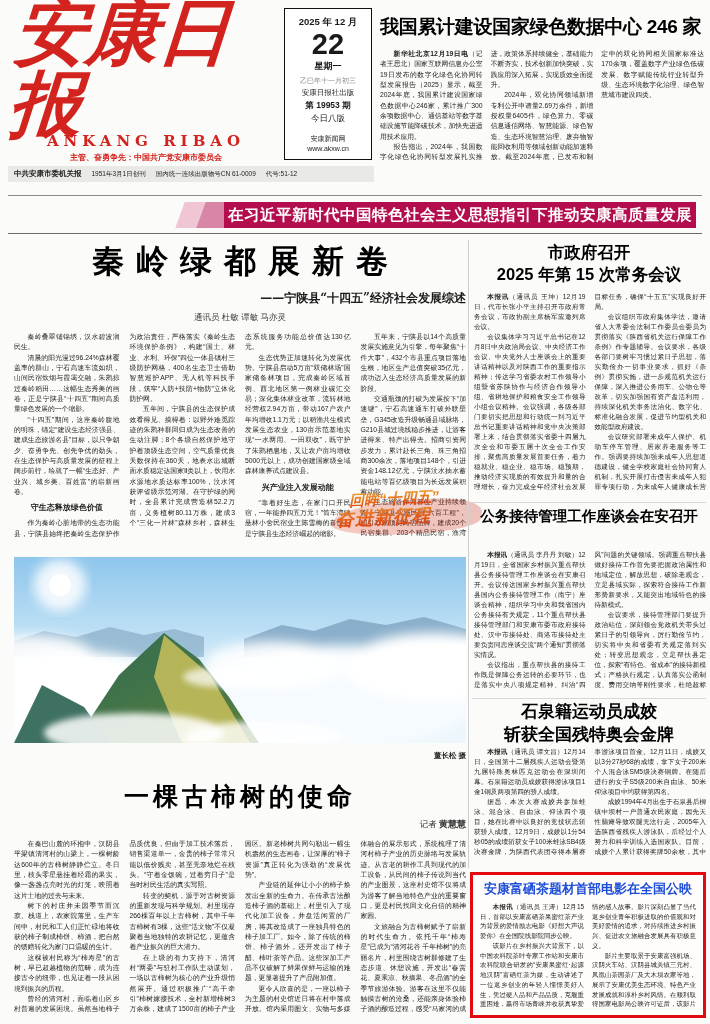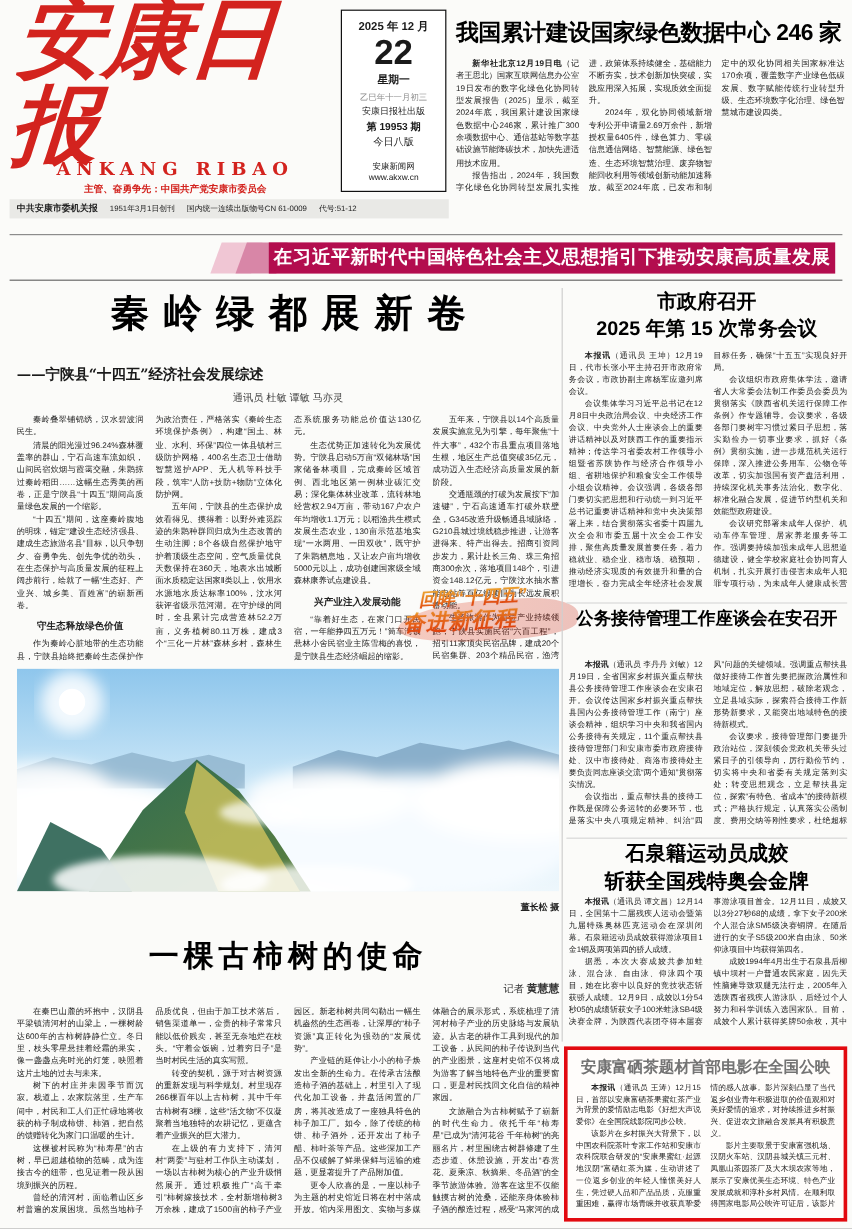--- a/index.html
+++ b/index.html
@@ -43,21 +43,21 @@
   .deco2{left:201px;background:#d886a7;}
   
   .body-cols{text-align:justify;overflow:hidden;column-fill:auto;}
   .body-cols p{margin:0;text-indent:2em;font-size:6.8px;line-height:1.52;color:#222;}
   .body-cols p.t-h{text-indent:0;text-align:center;font-weight:bold;font-size:8px;margin:5px 0 4px;}
   .body-cols b{font-weight:bold;}
   
   .lead{position:absolute;left:14px;top:240px;width:452px;}
   .lead-head{font-family:"DejaVu Serif",serif;font-size:32px;font-weight:bold;text-align:center;
       letter-spacing:12px;text-indent:12px;color:#000;}
-  .lead-sub{font-family:"DejaVu Serif",serif;font-size:12px;font-weight:bold;text-align:left;margin-top:20px;}
+  .lead-sub{font-family:"DejaVu Serif",serif;font-size:12px;font-weight:bold;text-align:right;margin-top:6px;}
   .lead-by{font-size:8.5px;text-align:center;color:#444;margin-top:5px;}
   .lead-body{margin-top:8px;height:216px;column-count:4;column-gap:10px;}
   .promo{position:absolute;left:322px;top:250px;width:142px;height:56px;transform:rotate(-3deg);}
   .promo .sw{position:absolute;left:-4px;top:10px;width:150px;height:34px;background:linear-gradient(100deg,#e83912,#c21604);
       border-radius:60% 40% 50% 60%/70% 60% 40% 50%;opacity:.25;transform:skewX(-15deg);}
   .promo-l1,.promo-l2{font-style:italic;font-weight:bold;background:linear-gradient(180deg,#f6c53c,#e8470f);
       -webkit-background-clip:text;background-clip:text;color:transparent;text-shadow:0 0 1px rgba(200,40,0,.25);
       white-space:nowrap;line-height:1.1;}
   .promo-l1{font-size:15px;margin-left:14px;}
   .promo-l2{font-size:18px;letter-spacing:1px;}
@@ -77,21 +77,21 @@
   .rb-body{position:absolute;left:474px;width:232px;column-count:2;column-gap:9px;}
   .rb-body p{font-size:6.6px;}
   .gov-body{top:292px;height:206px;}
   .recep-head{top:507px;font-size:14.5px;}
   .recep-body{top:550px;height:146px;}
   .ath-head{top:701px;font-size:17px;}
   .ath-body{top:747px;height:119px;}
   
   .movie{position:absolute;left:470px;top:872px;width:236px;height:146px;border:3px solid #e20a10;
       box-sizing:border-box;background:#fffdfb;padding:5px 7px;}
-  .mv-head{font-size:13px;font-weight:bold;text-align:center;white-space:nowrap;color:#737373;}
+  .mv-head{font-size:13px;font-weight:bold;text-align:center;white-space:nowrap;color:#1d4ed8;}
   .mv-body{margin-top:4px;height:112px;column-count:2;column-gap:8px;}
   .mv-body p{font-size:6.4px;}
 </style>
 </head>
 <body>
 
 <div class="page">
 
   <div class="mast-title">安康日报</div>
   <div class="mast-en">ANKANG  RIBAO</div>

